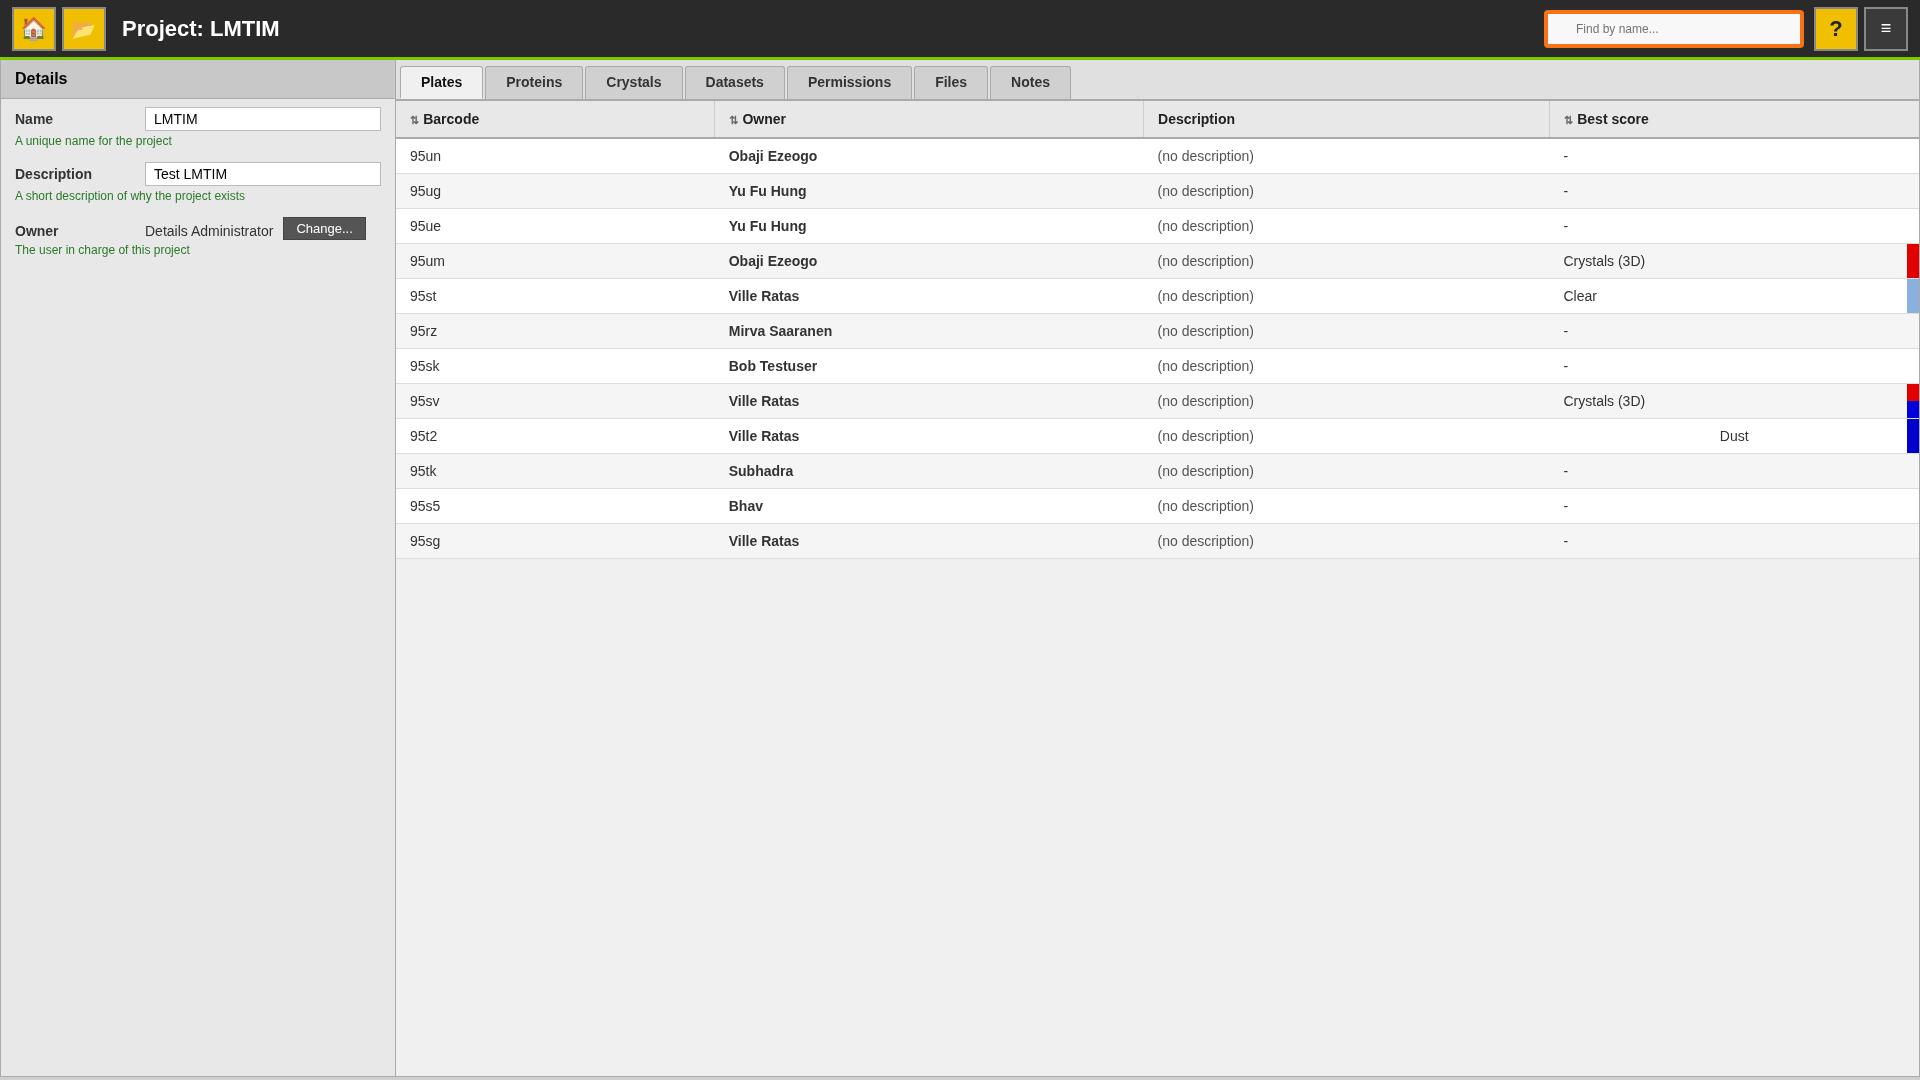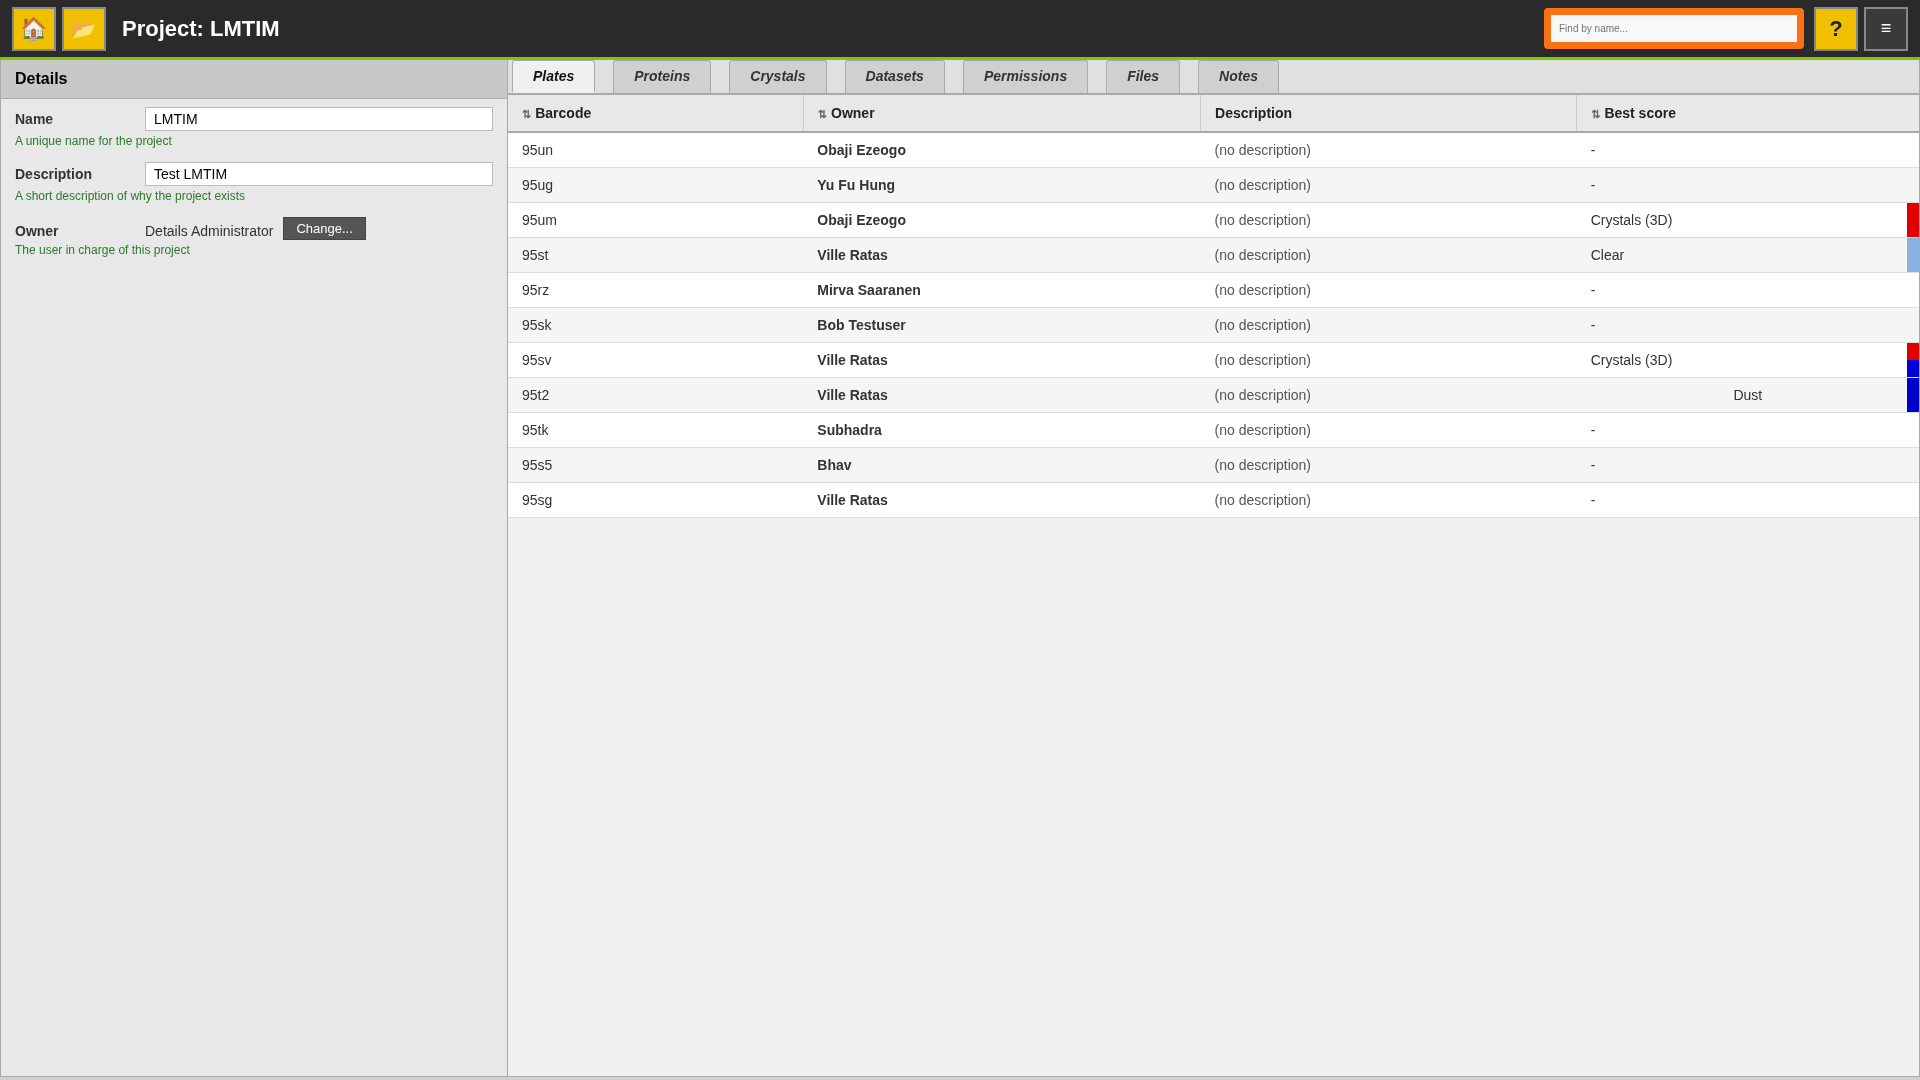--- a/index.html
+++ b/index.html
@@ -37,24 +37,24 @@
     }
     #project-title {
       color: white;
       font-size: 22px;
       font-weight: bold;
       margin-left: 16px;
       flex: 1;
     }
     #search-input {
       width: 260px;
-      padding: 8px 8px;
-      font-size: 10px;
+      padding: 8px 28px;
+      font-size: 12px;
       border-radius: 4px;
-      border: 7px solid #f97316;
+      border: 4px solid #f97316;
       background: #f8f8f8;
       color: #666;
     }
     .header-btn-help {
       width: 44px; height: 44px;
       background: #f0c000;
       border: 2px solid #888;
       display: flex; align-items: center; justify-content: center;
       font-size: 22px; font-weight: bold;
       cursor: pointer;
@@ -73,21 +73,21 @@
     }
 
     
     #main {
       display: flex;
       height: calc(1080px - 63px);
     }
 
     
     #details-panel {
-      width: 508px;
+      width: 396px;
       background: #e8e8e8;
       border: 1px solid #aaa;
       border-top: none;
       padding: 0;
       display: flex;
       flex-direction: column;
     }
     #details-title {
       background: #c8c8c8;
       font-weight: bold;
@@ -142,23 +142,23 @@
       border-top: none;
       display: flex;
       flex-direction: column;
     }
 
     
     #tabs {
       display: flex;
       background: #e0e0e0;
       border-bottom: 2px solid #aaa;
+      padding-top: 6px;
       padding-left: 4px;
-      gap: 18px;
-      font-style: italic;
+      gap: 2px;
     }
     .tab {
       padding: 7px 20px;
       border: 1px solid #aaa;
       border-bottom: none;
       background: #d0d0d0;
       cursor: pointer;
       font-size: 14px;
       font-weight: bold;
       color: #333;
@@ -302,20 +302,26 @@
               <td class="description">(no description)</td>
               <td class="best-score" style="position: relative;">-</td>
             </tr>
             <tr>
               <td class="barcode">95ug</td>
               <td class="owner">Yu Fu Hung</td>
               <td class="description">(no description)</td>
               <td class="best-score" style="position: relative;">-</td>
             </tr>
             <tr>
+              <td class="barcode">95ue</td>
+              <td class="owner">Yu Fu Hung</td>
+              <td class="description">(no description)</td>
+              <td class="best-score" style="position: relative;">-</td>
+            </tr>
+            <tr>
               <td class="barcode">95um</td>
               <td class="owner">Obaji Ezeogo</td>
               <td class="description">(no description)</td>
               <td class="best-score" style="position: relative;">Crystals (3D)<div class="score-bar-red"></div></td>
             </tr>
             <tr>
               <td class="barcode">95st</td>
               <td class="owner">Ville Ratas</td>
               <td class="description">(no description)</td>
               <td class="best-score" style="position: relative;">Clear<div class="score-bar-blue"></div></td>

